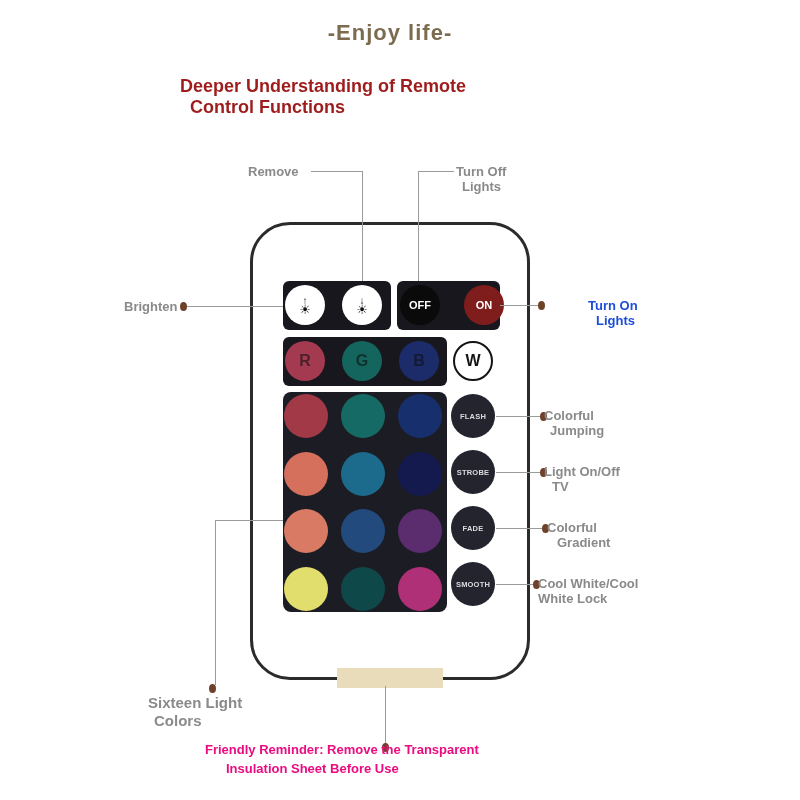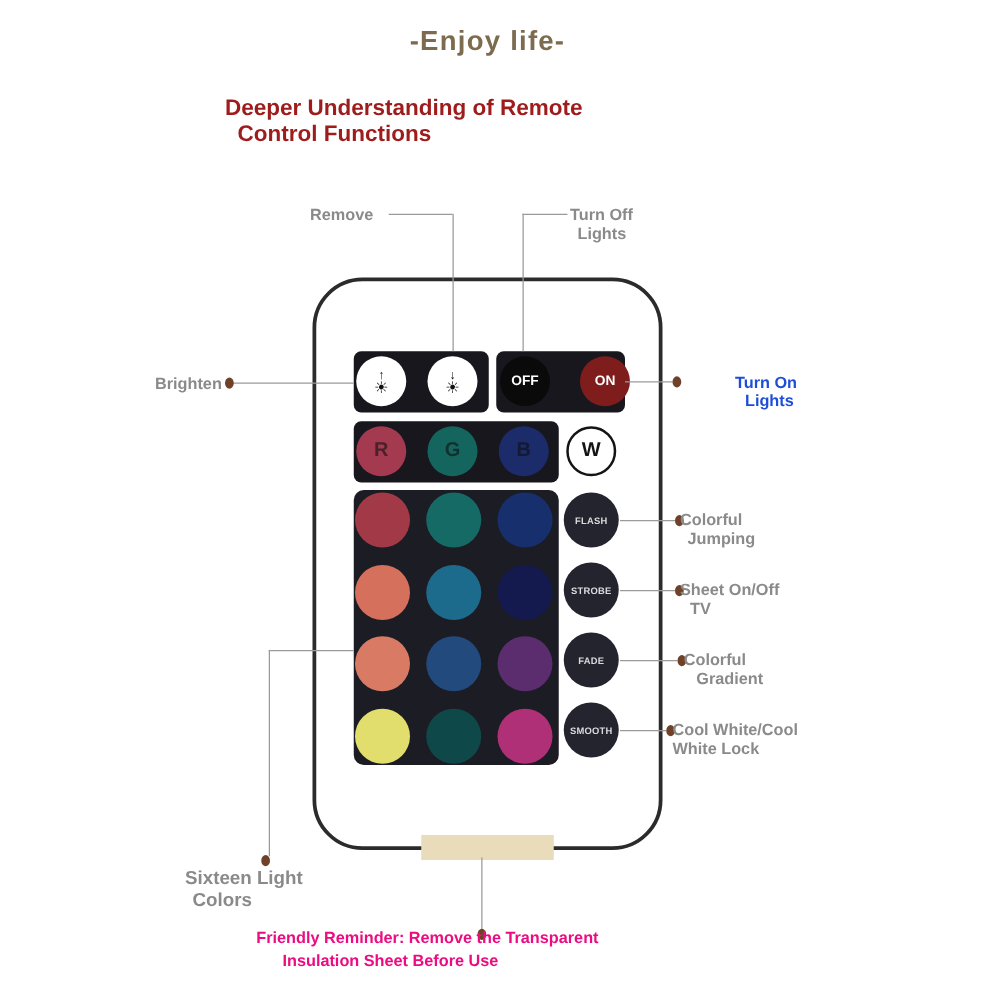--- a/index.html
+++ b/index.html
@@ -144,21 +144,21 @@
     <div>Turn On</div>
     <div style="margin-left:8px">Lights</div>
   </div>
 
   <div class="glabel" style="left: 544px; top: 408px; color: rgb(138, 138, 138);">
     <div>Colorful</div>
     <div style="margin-left:6px">Jumping</div>
   </div>
 
   <div class="glabel" style="left: 544px; top: 464px; color: rgb(138, 138, 138);">
-    <div>Sheet On/Off</div>
+    <div>Light On/Off</div>
     <div style="margin-left:8px">TV</div>
   </div>
 
   <div class="glabel" style="left: 547px; top: 520px; color: rgb(138, 138, 138);">
     <div>Colorful</div>
     <div style="margin-left:10px">Gradient</div>
   </div>
 
   <div class="glabel" style="left: 538px; top: 576px; color: rgb(138, 138, 138);">
     <div>Cool White/Cool</div>

